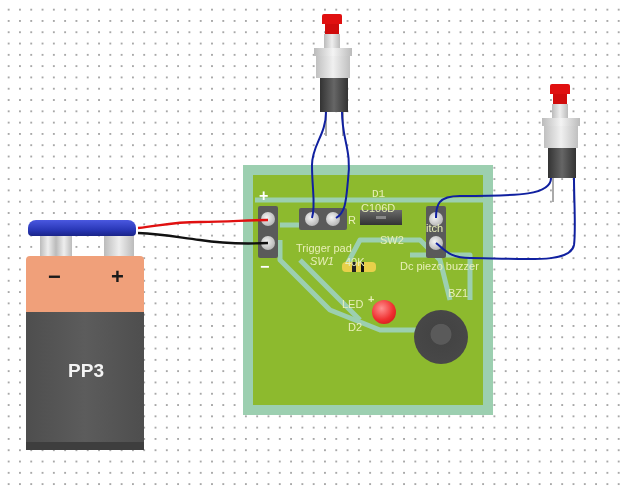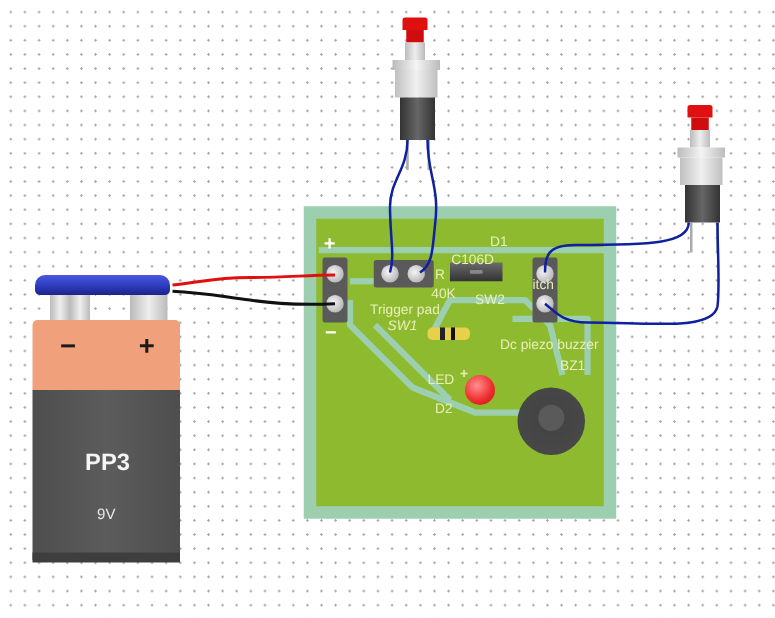--- a/index.html
+++ b/index.html
@@ -57,29 +57,29 @@
     <div class="abs" style="left:3px; top:30px; width:14px; height:14px; border-radius:50%; background:radial-gradient(circle at 40% 40%, #f4f4f4, #a0a0a0);"></div>
   </div>
 
   <div class="abs" style="left:342px; top:262px; width:34px; height:10px; border-radius:4px; background:linear-gradient(90deg,#e8d04a 0,#e8d04a 30%,#222 30%,#222 40%,#e8d04a 40%,#e8d04a 55%,#111 55%,#111 65%,#e8d04a 65%);">
   </div>
 
   <div class="abs" style="left:372px; top:300px; width:24px; height:24px; border-radius:50%; background:radial-gradient(circle at 40% 35%, #ff9090, #f03030 55%, #c01010);"></div>
 
   <div class="abs" style="left:414px; top:310px; width:54px; height:54px; border-radius:50%; background:radial-gradient(circle at 50% 45%, #5a5a5a 0, #5a5a5a 25%, #444 27%, #4a4a4a 100%);"></div>
 
-  <div class="silk" style="left:392px; top:188px;">D1</div>
+  <div class="silk" style="left:372px; top:188px;font-family:Liberation Mono, monospace;">D1</div>
   <div class="silk" style="left:361px; top:202px;">C106D</div>
   <div class="silk" style="left:348px; top:214px;">R</div>
   <div class="silk" style="left:296px; top:242px;">Trigger pad</div>
-  <div class="silk" style="left:345px; top:229px;">40K</div>
+  <div class="silk" style="left:345px; top:256px;">40K</div>
   <div class="silk" style="left:310px; top:255px;font-style:italic;">SW1</div>
   <div class="silk" style="left:426px; top:222px;text-align:center;">itch</div>
   <div class="silk" style="left:380px; top:234px;">SW2</div>
-  <div class="silk" style="left:400px; top:270px;">Dc piezo buzzer</div>
+  <div class="silk" style="left:400px; top:260px;">Dc piezo buzzer</div>
   <div class="silk" style="left:448px; top:287px;">BZ1</div>
   <div class="silk" style="left:342px; top:298px;">LED</div>
   <div class="silk" style="left:348px; top:321px;">D2</div>
   <div class="silk" style="left:368px; top:293px; font-weight:bold;">+</div>
 
   <div class="abs" style="left:312px; top:14px; width:50px; height:120px;">
     <div class="abs" style="left:10px; top:0; width:20px; height:10px; background:#e01010; border-radius:2px 2px 0 0;"></div>
     <div class="abs" style="left:13px; top:10px; width:14px; height:10px; background:#d00c0c;"></div>
     <div class="abs" style="left:12px; top:20px; width:16px; height:14px; background:linear-gradient(90deg,#bbb,#eee,#bbb);"></div>
     <div class="abs" style="left:2px; top:34px; width:38px; height:8px; background:linear-gradient(90deg,#bbb,#f4f4f4,#bbb);"></div>
@@ -103,21 +103,20 @@
   <div class="abs" style="left:26px; top:220px; width:122px; height:232px;">
     <div class="abs" style="left:2px; top:0; width:108px; height:16px; background:linear-gradient(#4a58e0,#2a38b8 60%,#1a2488); border-radius:8px 8px 4px 4px;"></div>
     <div class="abs" style="left:14px; top:16px; width:32px; height:20px; background:linear-gradient(90deg,#bbb,#eee,#bbb,#eee,#bbb);"></div>
     <div class="abs" style="left:78px; top:16px; width:30px; height:20px; background:linear-gradient(90deg,#bbb,#eee,#bbb);"></div>
     <div class="abs" style="left:0; top:36px; width:118px; height:56px; background:#f0a07a; border-radius:4px 4px 0 0;"></div>
     <div class="abs" style="left:0; top:92px; width:118px; height:136px; background:linear-gradient(90deg,#4e4e4e,#5c5c5c 50%,#4e4e4e);"></div>
     <div class="abs" style="left:0; top:222px; width:118px; height:8px; background:#3e3e3e;"></div>
     <div class="abs" style="left:22px; top:44px; font-size:22px; font-weight:bold; color:#1a1a1a;">−</div>
     <div class="abs" style="left:85px; top:44px; font-size:22px; font-weight:bold; color:#1a1a1a;">+</div>
     <div class="abs" style="left:0; width:120px; text-align:center; top:140px; font-size:19px; font-weight:bold; color:#f4f4f4;">PP3</div>
-    <div class="abs" style="left:0; width:118px; text-align:center; top:184px; font-size:12px; color:#e8e8e8;">9V</div>
   </div>
 
   <svg class="abs" style="left:0;top:0;" width="620" height="494">
     <path d="M138 228 C 160 226, 170 222, 200 222 C 230 222, 245 220, 268 220" fill="none" stroke="#e01010" stroke-width="2.4"></path>
     <path d="M138 233 C 160 234, 170 236, 200 240 C 225 244, 245 244, 268 243" fill="none" stroke="#111" stroke-width="2.4"></path>
     <path d="M326 112 C 326 135, 312 145, 312 165 C 312 190, 316 205, 312 218" fill="none" stroke="#1020a0" stroke-width="2"></path>
     <path d="M342 112 C 342 140, 352 150, 348 180 C 346 200, 346 212, 336 218" fill="none" stroke="#1020a0" stroke-width="2"></path>
     <path d="M551 178 C 551 195, 520 196, 460 196 C 438 196, 436 205, 436 218" fill="none" stroke="#1020a0" stroke-width="2"></path>
     <path d="M574 178 C 574 200, 576 230, 574 245 C 570 265, 520 258, 470 258 C 450 258, 445 250, 436 243" fill="none" stroke="#1020a0" stroke-width="2"></path>
   </svg>

